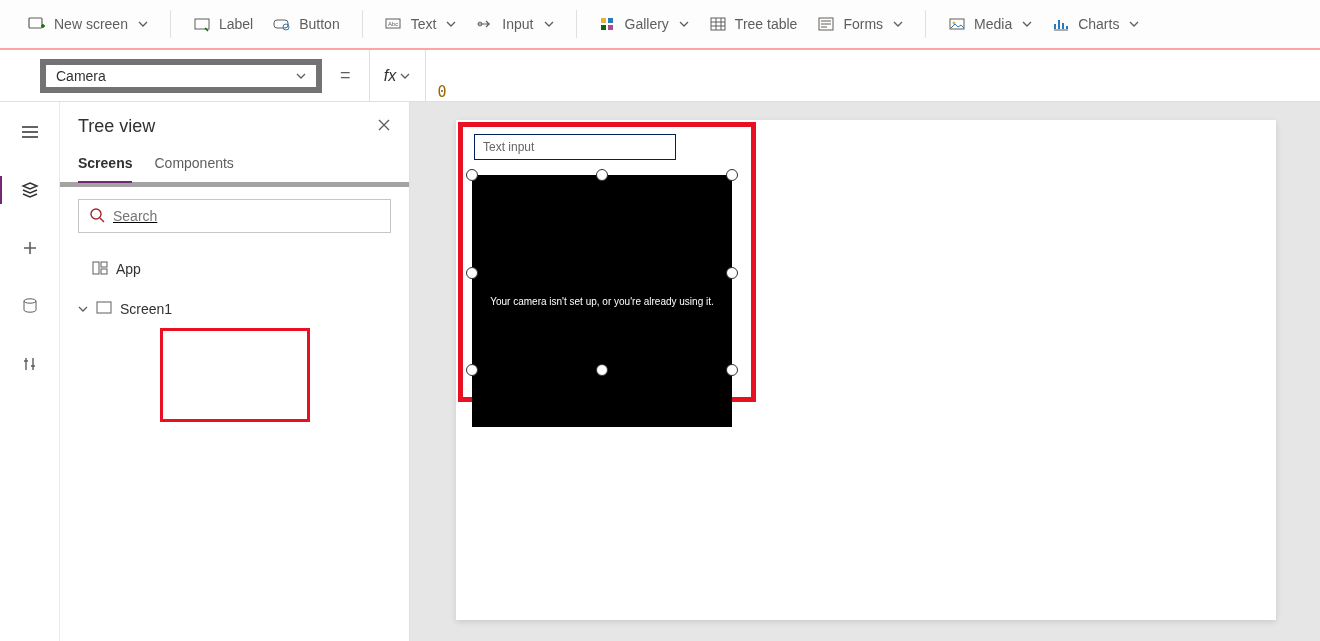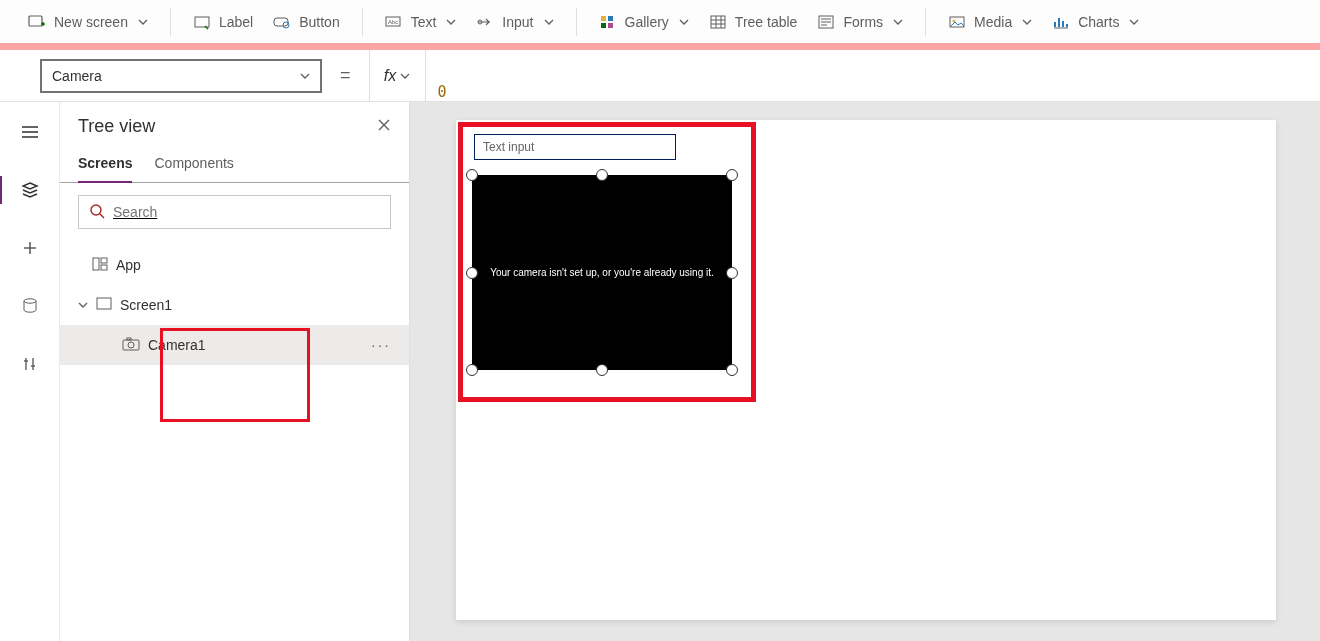--- a/index.html
+++ b/index.html
@@ -1,62 +1,62 @@
 <!DOCTYPE html>
 <html><head>
 <meta charset="utf-8">
 <style>
 * { box-sizing: border-box; margin: 0; padding: 0; font-family: "Segoe UI", Arial, sans-serif; }
 body { width: 1320px; height: 641px; background: #fff; overflow: hidden; font-size: 14px; color: #323130; }
 
 
-.ribbon { height: 50px; border-bottom: 7px solid #fca5a5; display: flex; align-items: center; padding: 0 8px; gap: 0; background: #fdfdfd; }
+.ribbon { height: 50px; border-bottom: 2px solid #fca5a5; display: flex; align-items: center; padding: 0 8px; gap: 0; background: #fdfdfd; }
 .ribbon .group { display: flex; align-items: center; height: 100%; padding: 0 10px; }
 .ribbon .sep { width: 1px; height: 28px; background: #e1dfdd; margin: 0 2px; }
 .ribbon-btn { display: flex; align-items: center; gap: 8px; padding: 6px 10px; border-radius: 2px; color: #605e5c; cursor: pointer; }
 .ribbon-btn .chev { margin-left: 2px; }
 .icon-box { width: 18px; height: 18px; display: inline-flex; align-items: center; justify-content: center; }
 
 
 .fxrow { height: 52px; display: flex; align-items: center; border-bottom: 1px solid #e1dfdd; padding: 0 0 0 40px; gap: 10px; }
-.prop-dd { width: 282px; height: 34px; border: 2px solid #737373; display: flex; align-items: center; justify-content: space-between; padding: 0 10px; background: #fff; }
+.prop-dd { width: 282px; height: 34px; border: 6px solid #737373; display: flex; align-items: center; justify-content: space-between; padding: 0 10px; background: #fff; }
 .eq { font-size: 18px; color: #605e5c; padding: 0 8px; }
 .fx-box { display: flex; align-items: center; border-left: 1px solid #e1dfdd; height: 100%; }
 .fx-label { width: 56px; display: flex; align-items: center; justify-content: center; gap: 4px; font-style: italic; font-family: "Times New Roman", serif; font-size: 16px; border-right: 1px solid #e1dfdd; height: 100%; }
 .fx-input { flex: 1; padding: 0 12px; font-size: 15px; color: #986801; font-family: Consolas, monospace; }
 
 
 .main { display: flex; height: calc(641px - 50px - 52px); }
 .left-rail { width: 60px; border-right: 1px solid #e9e9e9; display: flex; flex-direction: column; align-items: center; padding-top: 12px; gap: 22px; }
 .rail-btn { width: 40px; height: 36px; display: flex; align-items: center; justify-content: center; color: #605e5c; cursor: pointer; position: relative; }
 .rail-btn.active { color: #323130; }
 .rail-btn.active::before { content: ""; position: absolute; left: -11px; top: 4px; bottom: 4px; width: 3px; background: #742774; }
 
 
 .tree-panel { width: 350px; border-right: 1px solid #e1dfdd; background: #fff; display: flex; flex-direction: column; }
 .tree-head { display: flex; align-items: center; justify-content: space-between; padding: 14px 18px 8px 18px; }
 .tree-title { font-size: 18px; font-weight: 400; }
-.tree-tabs { display: flex; gap: 22px; padding: 4px 1px 0 18px; border-bottom: 1px solid #a3a3a3; }
+.tree-tabs { display: flex; gap: 22px; padding: 4px 1px 0 18px; border-bottom: 5px solid #a3a3a3; }
 .tree-tab { padding: 6px 0 10px 0; font-size: 14px; color: #605e5c; cursor: pointer; }
 .tree-tab.active { color: #323130; font-weight: 600; border-bottom: 2px solid #742774; margin-bottom: -1px; }
 .tree-search { margin: 12px 18px; border: 1px solid #c8c6c4; height: 34px; display: flex; align-items: center; padding: 0 10px; gap: 8px; }
 .tree-search input { border: none; outline: none; flex: 1; font-size: 14px; text-decoration: underline; }
 .tree-list { padding: 4px 0; }
 .tree-row { display: flex; align-items: center; gap: 8px; height: 40px; padding: 0 18px; cursor: pointer; }
 .tree-row.selected { background: #edebe9; }
 .tree-row .spacer { display: inline-block; }
 .more { margin-left: auto; letter-spacing: 2px; color: #605e5c; }
 .red-box-tree { border: 3px solid #e81123; margin: -2px 0 0 100px; width: 150px; position: absolute; height: 94px; pointer-events: none; }
 
 
 .canvas-wrap { flex: 1; background: #e6e6e6; padding: 18px 0 0 46px; overflow: hidden; }
 .canvas { width: 820px; height: 500px; background: #fff; position: relative; box-shadow: 0 2px 6px rgba(0,0,0,.12); }
 .red-canvas { position: absolute; left: 2px; top: 2px; width: 298px; height: 280px; border: 5px solid #e81123; }
 .textinput { position: absolute; left: 18px; top: 14px; width: 202px; height: 26px; border: 1px solid #001f5c; padding: 5px 8px; font-size: 12px; color: #666; display: flex; align-items: center; }
-.camera { position: absolute; left: 16px; top: 55px; width: 260px; height: 195px; background: #000; color: #fff; display: flex; align-items: center; justify-content: center; font-size: 10px; text-align: center; padding: 0 8px; }
+.camera { position: absolute; left: 16px; top: 55px; width: 260px; height: 252px; background: #000; color: #fff; display: flex; align-items: center; justify-content: center; font-size: 10px; text-align: center; padding: 0 8px; }
 .sel-handle { position: absolute; width: 12px; height: 12px; border: 1px solid #323130; border-radius: 50%; background: #fff; }
 
 .chev-svg { width: 10px; height: 10px; }
 </style>
 </head>
 <body>
 
 <div class="ribbon">
   <div class="group">
     <div class="ribbon-btn">
@@ -272,30 +272,20 @@
       </div>
       <div class="tree-row">
         <span><svg class="chev-svg" viewBox="0 0 10 10">
               <path d="M1 3 L5 7 L9 3" fill="none" stroke="#605e5c" stroke-width="1.3"></path>
             </svg></span>
         <span><svg width="16" height="13" viewBox="0 0 16 13">
               <rect x="1" y="1" width="14" height="11" fill="none" stroke="#605e5c"></rect>
             </svg></span>
         <span>Screen1</span>
       </div>
-      <div class="tree-row selected">
-        <span class="spacer" style="width:36px"></span>
-        <span><svg width="18" height="14" viewBox="0 0 18 14">
-              <rect x="1" y="3" width="16" height="10" rx="1" fill="none" stroke="#605e5c"></rect>
-              <circle cx="9" cy="8" r="3" fill="none" stroke="#605e5c"></circle>
-              <rect x="5" y="1" width="4" height="2" fill="none" stroke="#605e5c"></rect>
-            </svg></span>
-        <span>Camera1</span>
-        <span class="more">···</span>
-      </div>
     </div>
     <div class="red-box-tree" style="top:228px;"></div>
   </div>
 
   <div class="canvas-wrap">
     <div class="canvas">
       <div class="red-canvas"></div>
       <div class="textinput">
         <span>Text input</span>
       </div>

